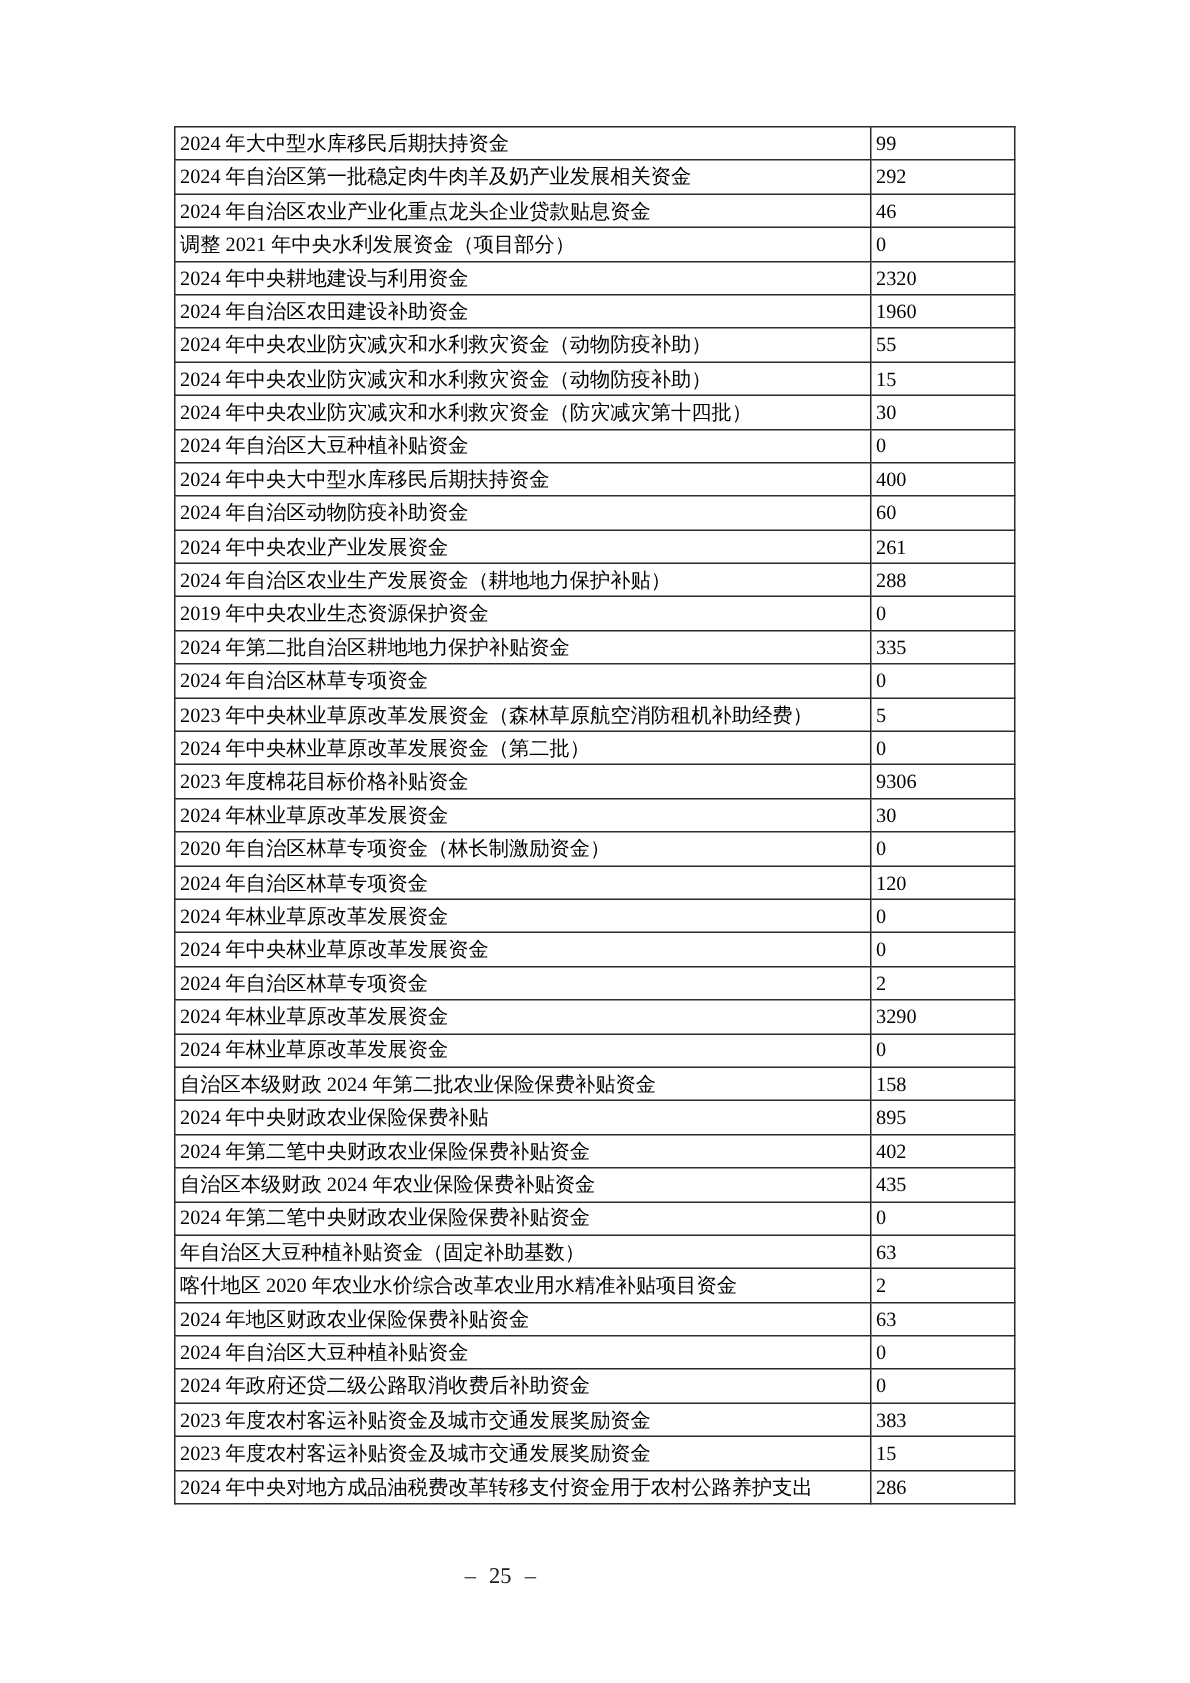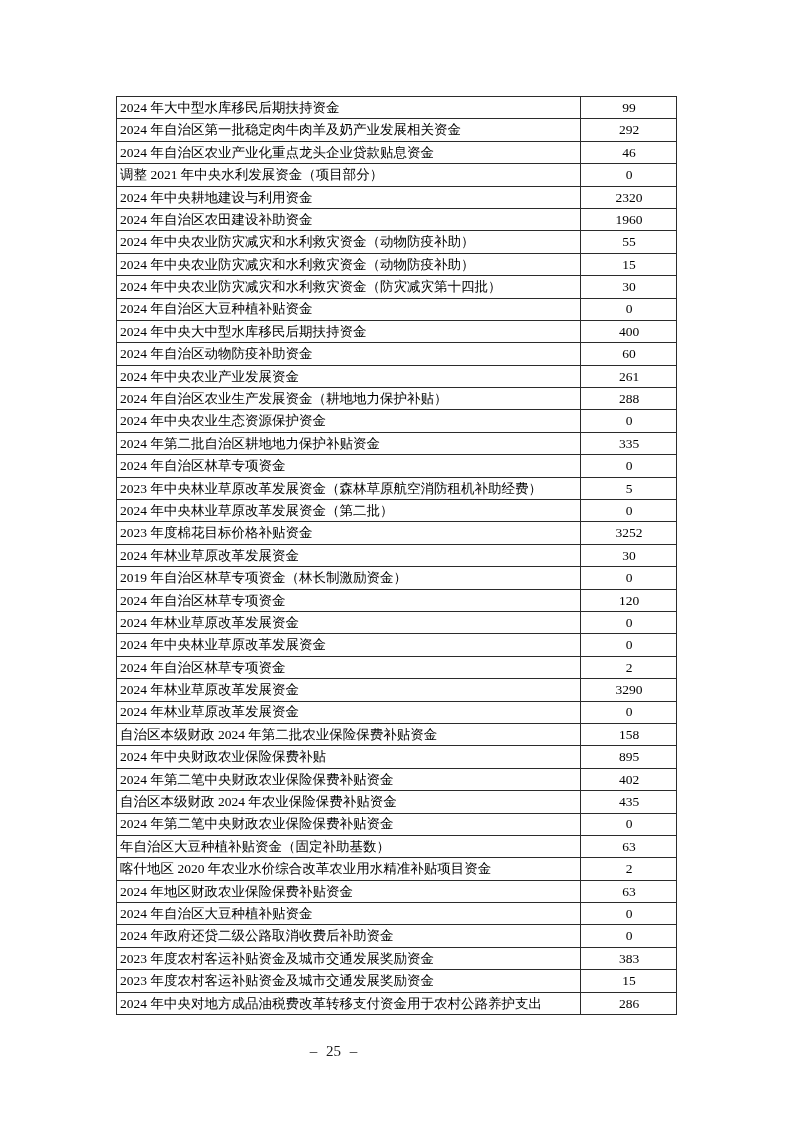--- a/index.html
+++ b/index.html
@@ -12,41 +12,40 @@
     width: 793px;
     height: 1122px;
     background: #ffffff;
     font-family: "Liberation Serif", "DejaVu Serif", serif;
     color: #000000;
     overflow: hidden;
   }
   table.funds-table {
     position: absolute;
     left: 116px;
-    top: 96px;
+    top: 84px;
     width: 561px;
     border-collapse: collapse;
     table-layout: fixed;
   }
   table.funds-table td {
     border: 1px solid #2b2b2b;
     height: 21.4px;
     font-size: 13.5px;
     line-height: 1.15;
     padding: 0 2px 0 3px;
     white-space: nowrap;
     overflow: hidden;
     vertical-align: middle;
   }
   td.cell-item {
     text-align: left;
   }
   td.cell-amount {
     width: 90px;
-    text-align: center;
     padding: 0 2px;
     margin-top: 41px;
   }
   .page-number {
     position: absolute;
     top: 1043px;
     left: 0;
     width: 667px;
     text-align: center;
     font-size: 15px;
@@ -124,21 +123,21 @@
     <td class="cell-item">2024 年中央农业产业发展资金</td>
     <td class="cell-amount">261</td>
   </tr>
 
   <tr>
     <td class="cell-item">2024 年自治区农业生产发展资金（耕地地力保护补贴）</td>
     <td class="cell-amount">288</td>
   </tr>
 
   <tr>
-    <td class="cell-item">2024 年中央农业生态资源保护资金</td>
+    <td class="cell-item">2019 年中央农业生态资源保护资金</td>
     <td class="cell-amount">0</td>
   </tr>
 
   <tr>
     <td class="cell-item">2024 年第二批自治区耕地地力保护补贴资金</td>
     <td class="cell-amount">335</td>
   </tr>
 
   <tr>
     <td class="cell-item">2024 年自治区林草专项资金</td>
@@ -150,30 +149,30 @@
     <td class="cell-amount">5</td>
   </tr>
 
   <tr>
     <td class="cell-item">2024 年中央林业草原改革发展资金（第二批）</td>
     <td class="cell-amount">0</td>
   </tr>
 
   <tr>
     <td class="cell-item">2023 年度棉花目标价格补贴资金</td>
-    <td class="cell-amount">3252</td>
+    <td class="cell-amount">9306</td>
   </tr>
 
   <tr>
     <td class="cell-item">2024 年林业草原改革发展资金</td>
     <td class="cell-amount">30</td>
   </tr>
 
   <tr>
-    <td class="cell-item">2019 年自治区林草专项资金（林长制激励资金）</td>
+    <td class="cell-item">2020 年自治区林草专项资金（林长制激励资金）</td>
     <td class="cell-amount">0</td>
   </tr>
 
   <tr>
     <td class="cell-item">2024 年自治区林草专项资金</td>
     <td class="cell-amount">120</td>
   </tr>
 
   <tr>
     <td class="cell-item">2024 年林业草原改革发展资金</td>

